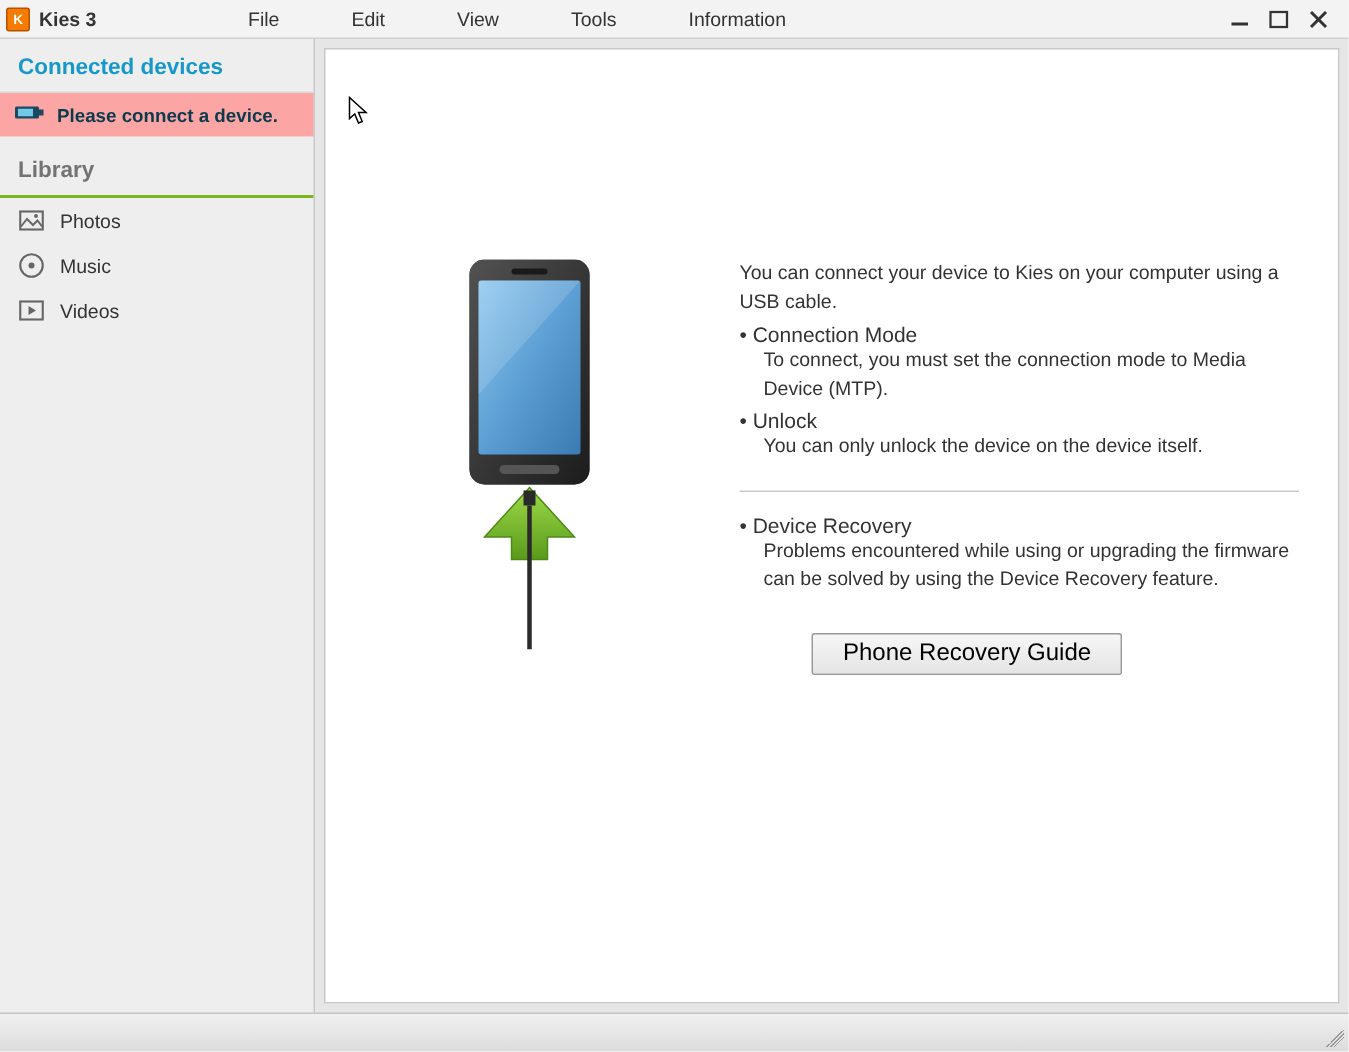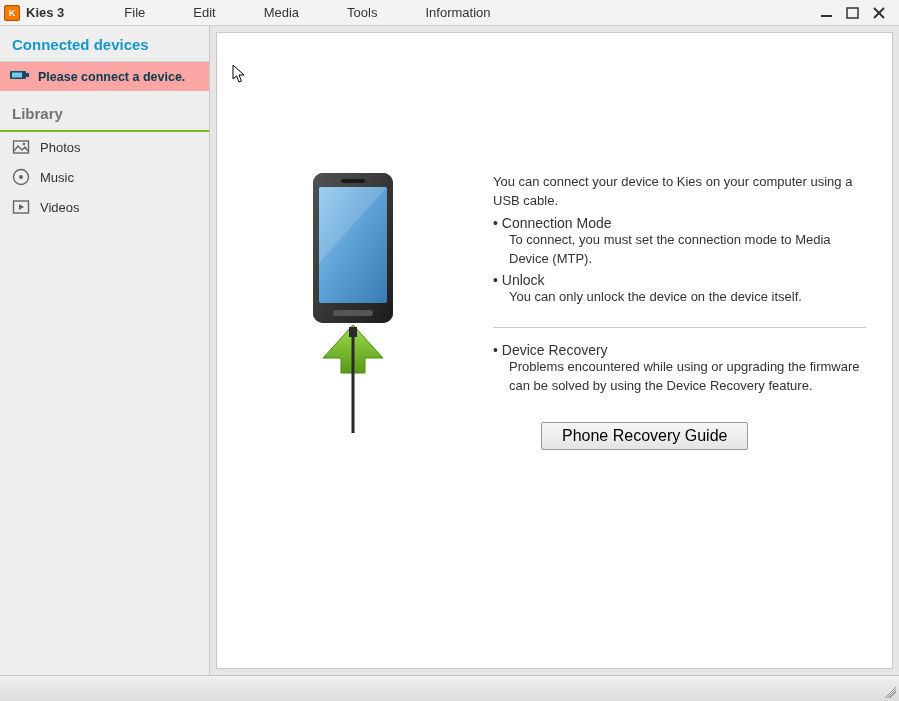--- a/index.html
+++ b/index.html
@@ -25,21 +25,21 @@
   }
   .app-icon {
     width: 16px; height: 16px;
     background: #f57c00;
     border: 1px solid #b55200;
     border-radius: 2px;
     margin-right: 6px;
     display: flex; align-items: center; justify-content: center;
     color: #fff; font-size: 9px; font-weight: bold;
   }
-  .app-title { font-weight: bold; margin-right: 36px; color:#333;}
+  .app-title { font-weight: bold; margin-right: 77px; color:#333;}
   .menu-item { padding: 0 24px; cursor: default; }
   .window-controls {
     margin-left: auto;
     display: flex;
     gap: 10px;
     padding-right: 12px;
   }
   .win-btn { width: 16px; height: 14px; display:flex; align-items:center; justify-content:center; cursor:default;}
   .win-btn svg { display:block; }
   
@@ -148,21 +148,21 @@
   }
 </style>
 </head>
 <body>
 
 <div class="menubar">
   <div class="app-icon">K</div>
   <div class="app-title">Kies 3</div>
   <div class="menu-item">File</div>
   <div class="menu-item">Edit</div>
-  <div class="menu-item">Media</div>
+  <div class="menu-item">View</div>
   <div class="menu-item">Tools</div>
   <div class="menu-item">Information</div>
   <div class="window-controls">
     <div class="win-btn">
       <svg width="14" height="14">
           <line x1="1" y1="10" x2="12" y2="10" stroke="#333" stroke-width="2"></line>
         </svg>
     </div>
     <div class="win-btn">
       <svg width="14" height="14">

